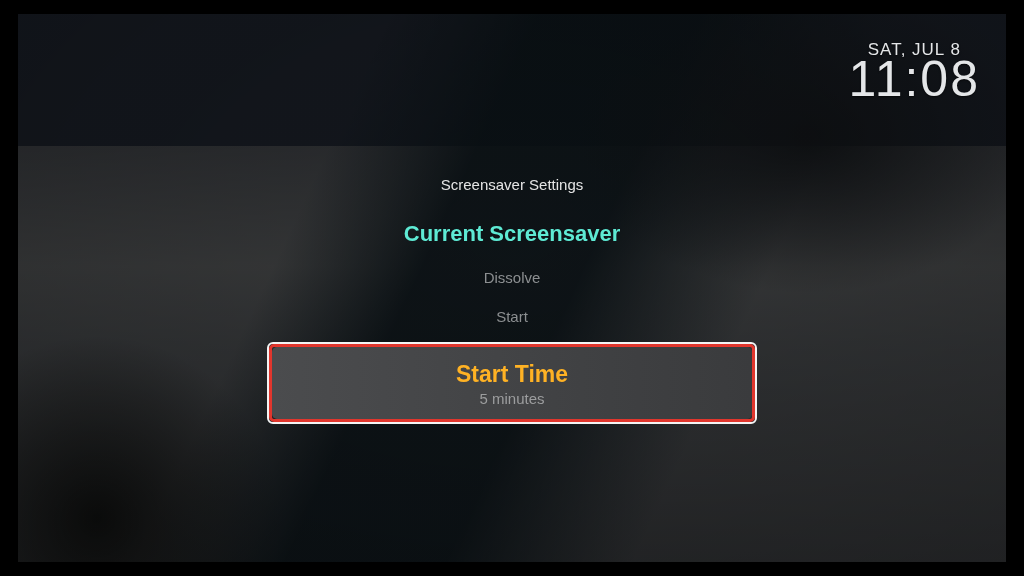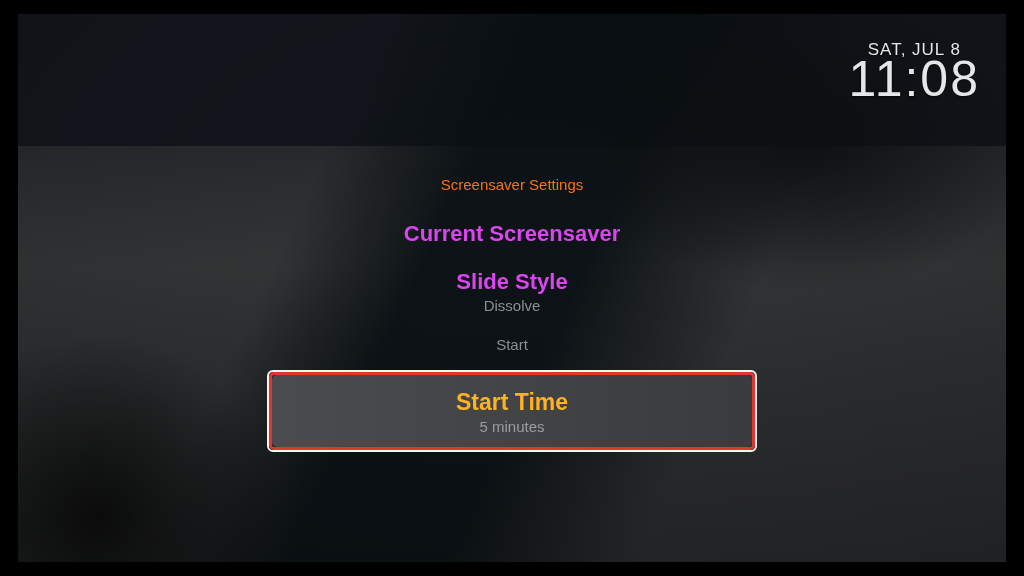--- a/index.html
+++ b/index.html
@@ -66,29 +66,29 @@
   
   .menu {
     position: absolute;
     top: 162px;
     left: 50%;
     transform: translateX(-50%);
     width: 480px;
     text-align: center;
   }
   .title {
-    color: #f97316;
+    color: #e5e5e5;
     font-size: 15px;
     margin-bottom: 28px;
   }
   .item {
     margin-bottom: 22px;
   }
   .item .label {
-    color: #d946ef;
+    color: #5eead4;
     font-size: 22px;
     font-weight: 600;
   }
   .item .value {
     color: #8c8f91;
     font-size: 15px;
     margin-top: 2px;
   }
 
   
@@ -138,21 +138,20 @@
   </div>
 
   <div class="menu">
     <div class="title">Screensaver Settings</div>
 
     <div class="item">
       <div class="label">Current Screensaver</div>
     </div>
 
     <div class="item">
-      <div class="label">Slide Style</div>
       <div class="value">Dissolve</div>
     </div>
 
     <div class="item">
       <div class="value">Start</div>
     </div>
 
     <div class="item focused">
       <div class="label">Start Time</div>
       <div class="value">5 minutes</div>

